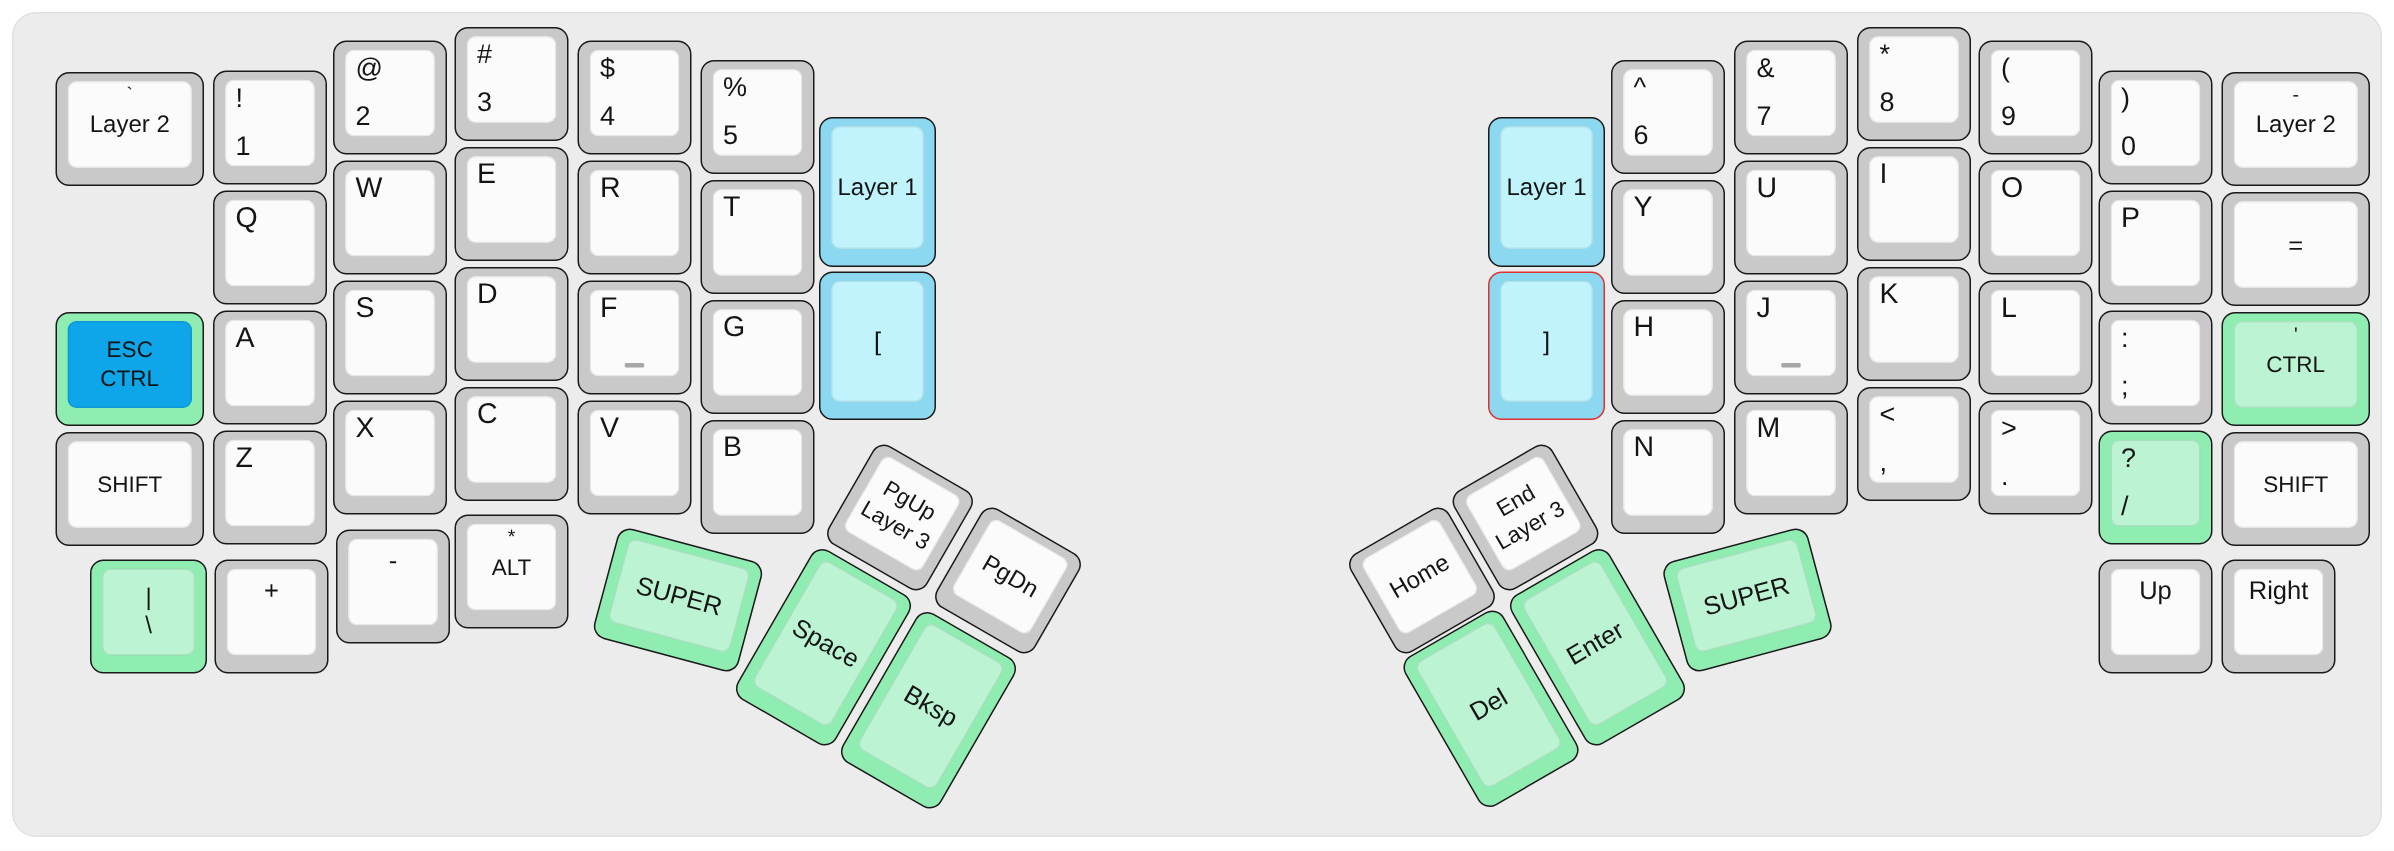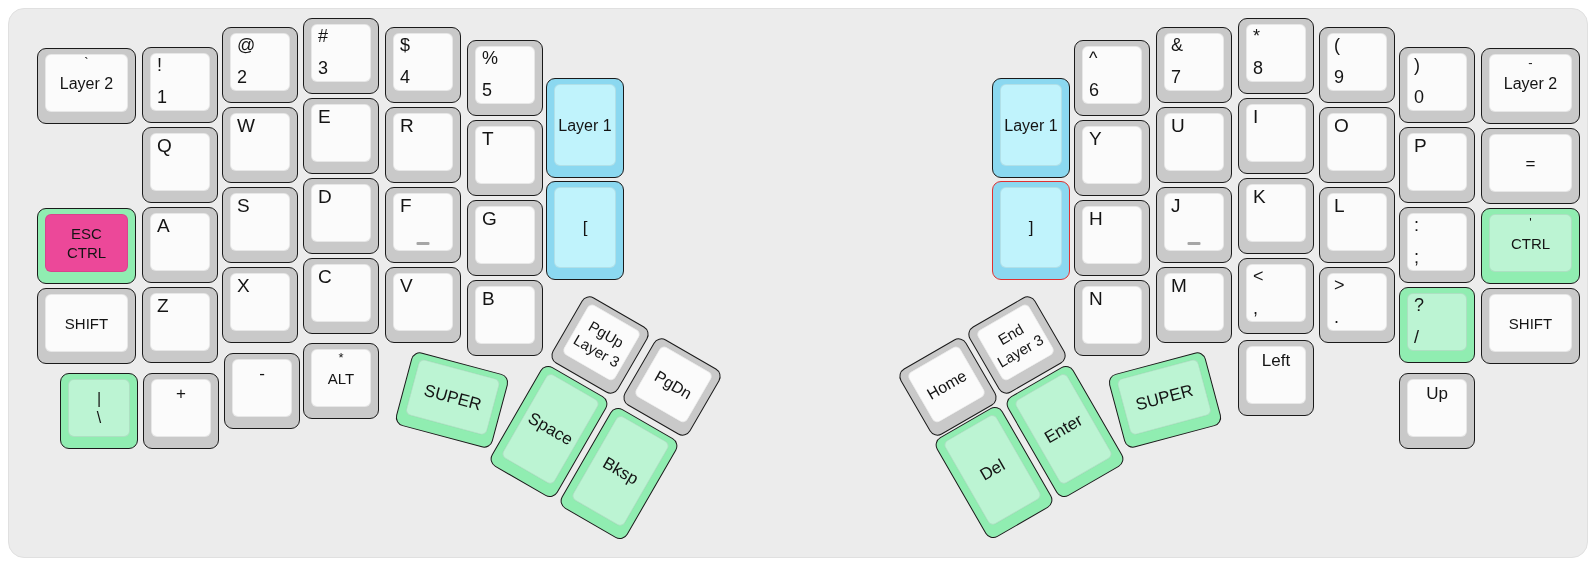--- a/index.html
+++ b/index.html
@@ -113,21 +113,21 @@
       <div class="keytop" style="background: rgb(251, 251, 251);">
         <div class="leg tl">T</div>
       </div>
     </div>
     <div class="key" style="left: 546px; top: 78px; width: 78px; height: 100px; background: rgb(139, 216, 240); border-color: rgb(26, 26, 26);">
       <div class="keytop" style="background: rgb(192, 243, 252);">
         <div class="leg c" style="font-size: 16px;"><span>Layer 1</span></div>
       </div>
     </div>
     <div class="key" style="left: 37px; top: 208px; width: 99px; height: 76px; background: rgb(144, 237, 177); border-color: rgb(26, 26, 26);">
-      <div class="keytop" style="background: #ec4899;">
+      <div class="keytop" style="background: #0ea5e9;">
         <div class="leg c" style="font-size: 15px;"><span>ESC</span><span>CTRL</span></div>
       </div>
     </div>
     <div class="key" style="left: 142px; top: 207px; width: 76px; height: 76px; background: rgb(201, 201, 201); border-color: rgb(26, 26, 26);">
       <div class="keytop" style="background: rgb(251, 251, 251);">
         <div class="leg tl">A</div>
       </div>
     </div>
     <div class="key" style="left: 222px; top: 187px; width: 76px; height: 76px; background: rgb(201, 201, 201); border-color: rgb(26, 26, 26);">
       <div class="keytop" style="background: rgb(251, 251, 251);">
@@ -366,28 +366,28 @@
       <div class="keytop" style="background: rgb(188, 244, 211);">
         <div class="leg t">?</div>
         <div class="leg b">/</div>
       </div>
     </div>
     <div class="key" style="left: 1481px; top: 288px; width: 99px; height: 76px; background: rgb(201, 201, 201); border-color: rgb(26, 26, 26);">
       <div class="keytop" style="background: rgb(251, 251, 251);">
         <div class="leg c" style="font-size: 15px;"><span>SHIFT</span></div>
       </div>
     </div>
-    <div class="key" style="left: 1238px; top: 340px; width: 76px; height: 76px; background: rgb(201, 201, 201); border-color: rgb(26, 26, 26);">
-      <div class="keytop" style="background: rgb(251, 251, 251);">
-        <div class="leg tc">Left</div>
-      </div>
-    </div>
     <div class="key" style="left: 1399px; top: 373px; width: 76px; height: 76px; background: rgb(201, 201, 201); border-color: rgb(26, 26, 26);">
       <div class="keytop" style="background: rgb(251, 251, 251);">
         <div class="leg tc">Up</div>
+      </div>
+    </div>
+    <div class="key" style="left: 1481px; top: 373px; width: 76px; height: 76px; background: rgb(201, 201, 201); border-color: rgb(26, 26, 26);">
+      <div class="keytop" style="background: rgb(251, 251, 251);">
+        <div class="leg tc">Right</div>
       </div>
     </div>
     <div class="key" style="left: 910px; top: 349px; width: 76px; height: 76px; background: rgb(201, 201, 201); border-color: rgb(26, 26, 26); transform: rotate(-30deg);">
       <div class="keytop" style="background: rgb(251, 251, 251);">
         <div class="leg c" style="font-size: 16px;"><span>Home</span></div>
       </div>
     </div>
     <div class="key" style="left: 979px; top: 307px; width: 76px; height: 76px; background: rgb(201, 201, 201); border-color: rgb(26, 26, 26); transform: rotate(-30deg);">
       <div class="keytop" style="background: rgb(251, 251, 251);">
         <div class="leg c" style="font-size: 15px;"><span>End</span><span>Layer 3</span></div>

